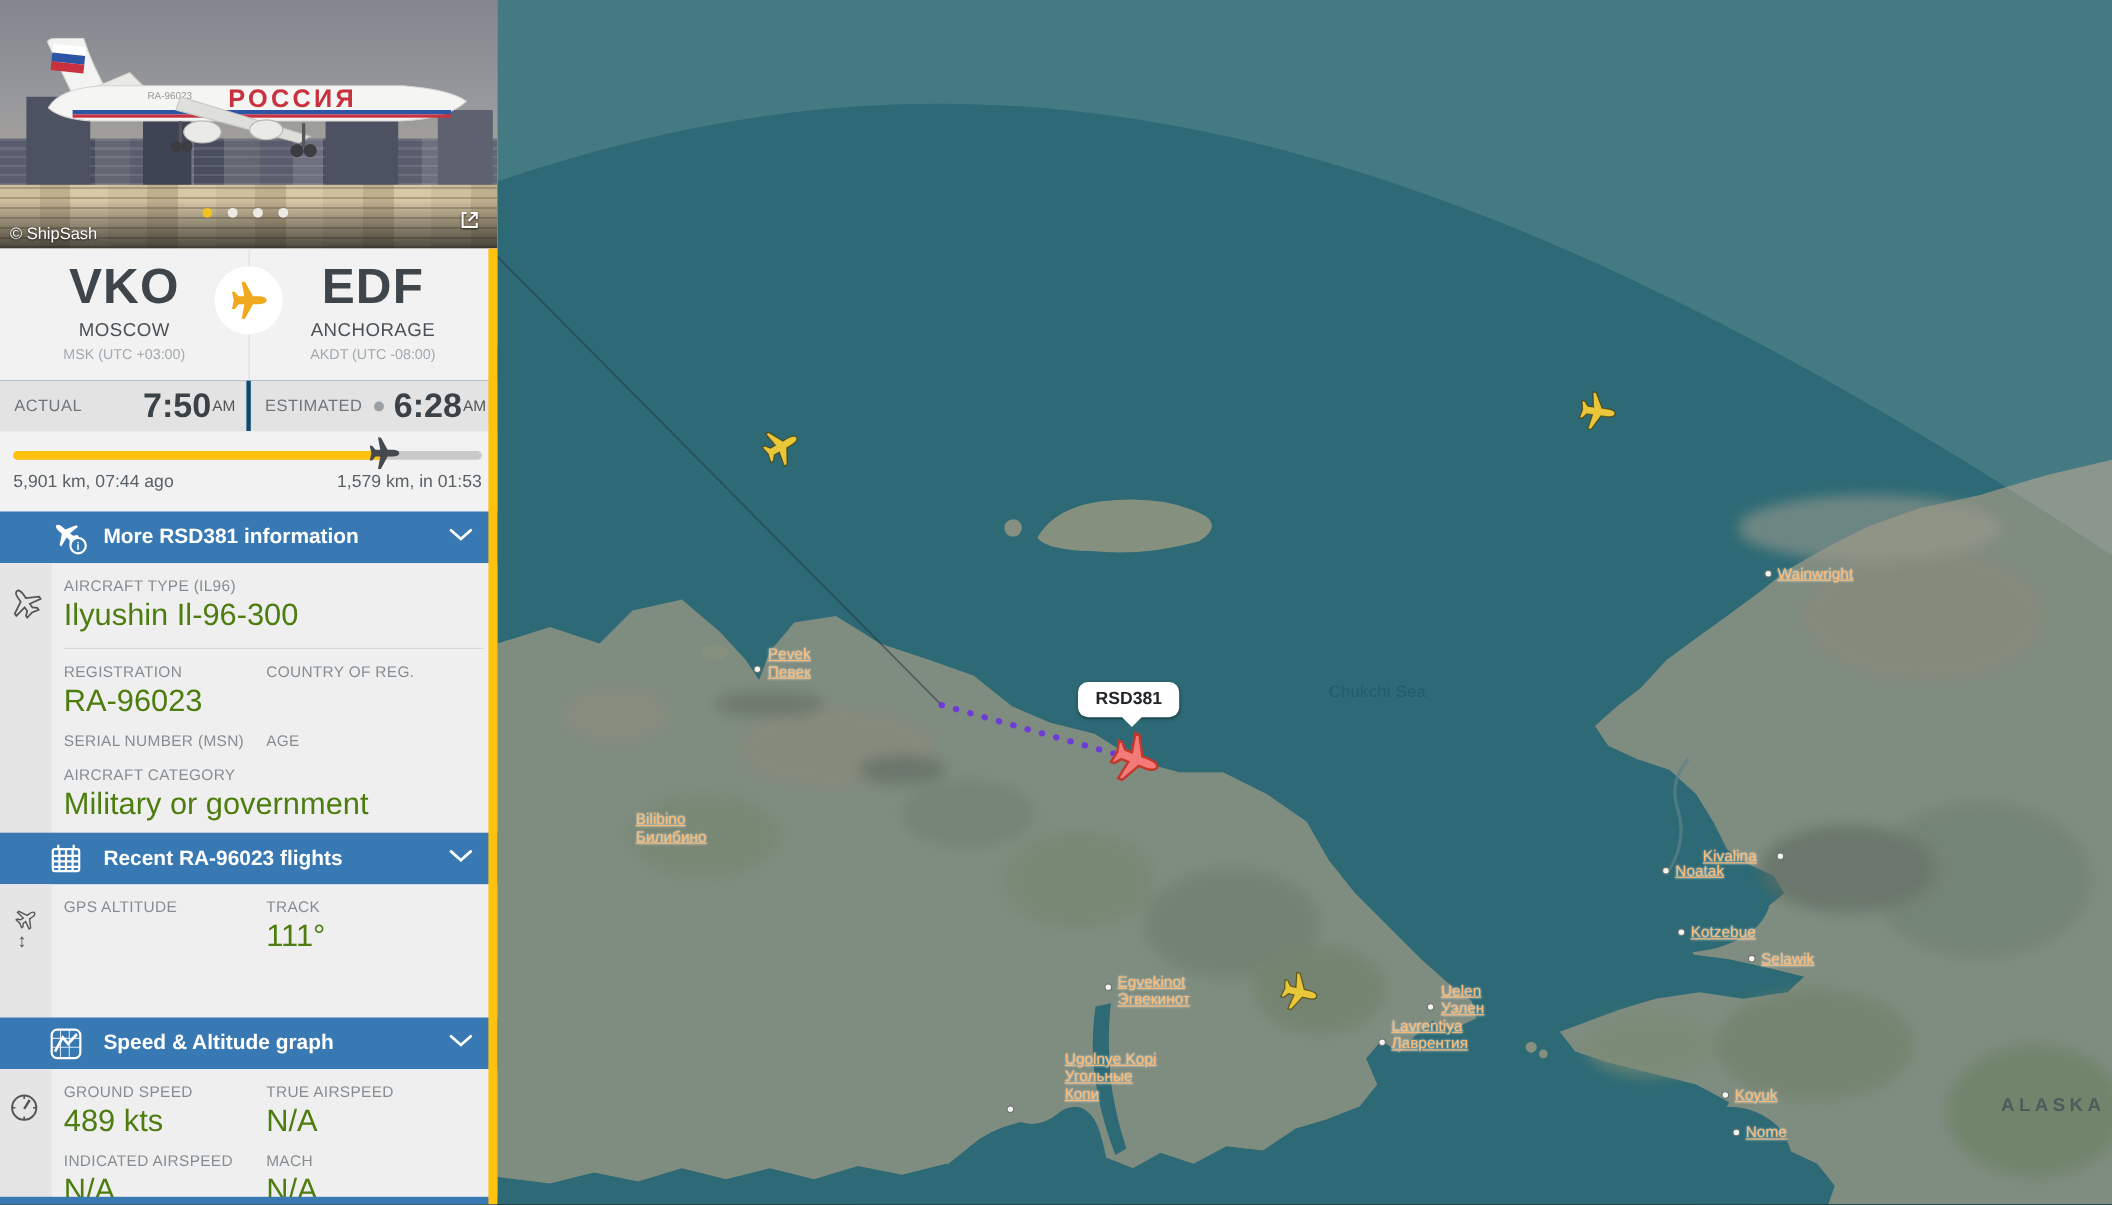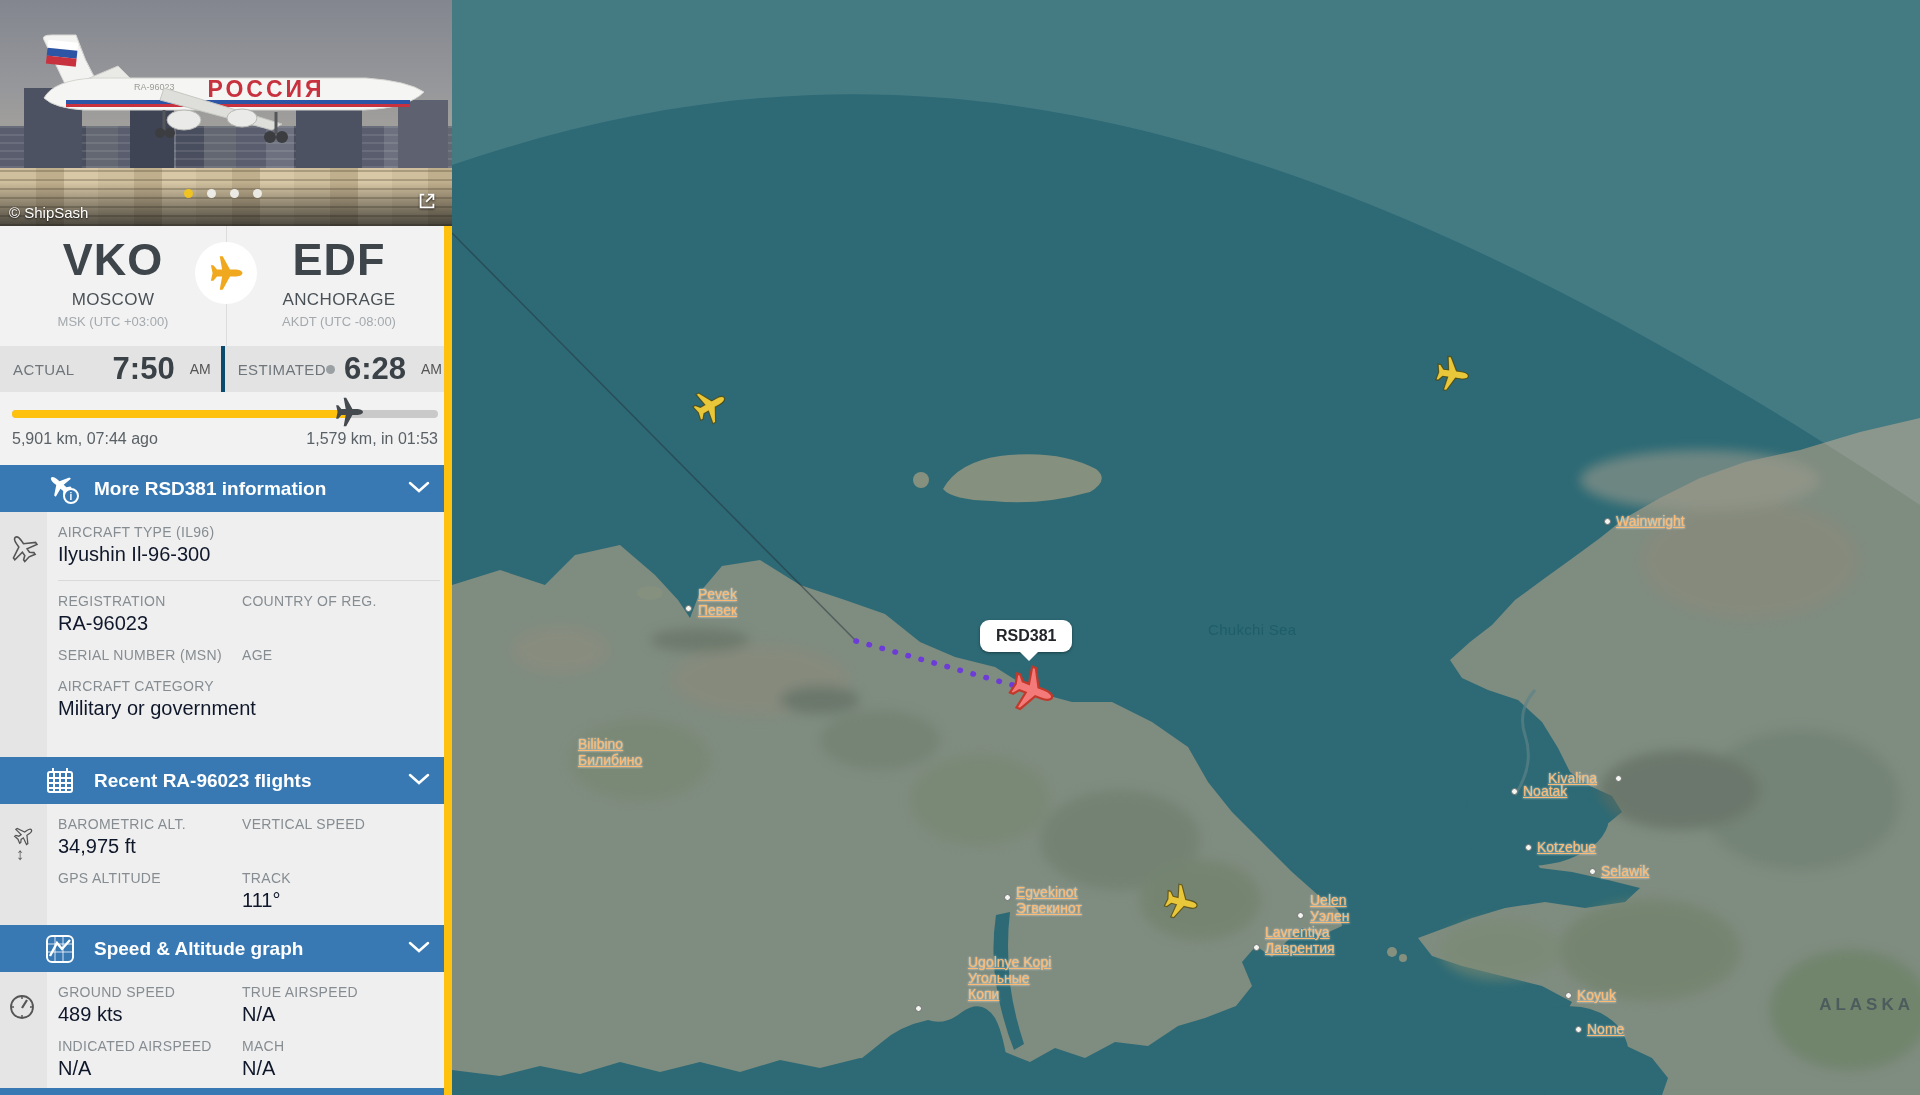--- a/index.html
+++ b/index.html
@@ -40,21 +40,21 @@
   .route-tz{font-size:13px;color:#a3a9ad;margin-top:4px;}
   #route-divider{position:absolute;left:226px;top:0;width:1px;height:120px;background:#dcdcdc;}
   #route-circle{position:absolute;left:195px;top:16px;width:62px;height:62px;border-radius:50%;background:#fff;
     display:flex;align-items:center;justify-content:center;}
 
   
   #times{position:absolute;left:0;top:346px;width:452px;height:46px;display:flex;gap:4px;padding:0;background:#0c4a6e;}
   .timebox{flex:1;background:#e3e3e3;display:flex;align-items:center;padding:0 10px 0 13px;}
   .t-label{font-size:15px;color:#6f767b;letter-spacing:.4px;flex:1;}
   .t-val{font-size:31px;font-weight:bold;color:#3a4248;}
-  .t-ampm{font-size:14px;color:#555;margin-left:15px;}
+  .t-ampm{font-size:14px;color:#555;margin-left:1px;}
   .est-dot{width:9px;height:9px;border-radius:50%;background:#9aa0a4;margin-right:9px;}
 
   
   #progress{position:absolute;left:0;top:392px;width:452px;height:73px;background:#f2f2f2;}
   #prog-track{position:absolute;left:12px;right:14px;top:18px;height:8px;border-radius:4px;background:#c9c9c9;}
   #prog-fill{position:absolute;left:0;top:0;height:8px;border-radius:4px;background:var(--accent-yellow);}
   #prog-plane{position:absolute;top:-15px;}
   #prog-texts{position:absolute;left:12px;right:14px;top:38px;display:flex;justify-content:space-between;
     font-size:16px;color:#5a6166;}
 
@@ -67,21 +67,21 @@
 
   
   .details{position:absolute;left:0;width:452px;background:#efefef;}
   .gutter{position:absolute;left:0;top:0;bottom:0;width:47px;background:#e5e5e5;}
   .g-ico{position:absolute;left:7px;top:20px;color:#555;}
   .rows{position:absolute;left:58px;right:12px;top:0;}
   .frow{display:flex;margin-top:12px;}
   .fcell{width:184px;}
   .fcell.c2{flex:1;}
   .f-label{font-size:14px;color:#868d92;letter-spacing:.3px;}
-  .f-value{font-size:20px;color:#0f172a;margin-top:3px;}
+  .f-value{font-size:28px;color:#4d7c0f;margin-top:3px;}
   .divider{height:1px;background:#d9d9d9;margin-top:14px;}
 
   #sec-bottom{position:absolute;left:0;top:1088px;width:452px;height:7px;background:var(--accent-blue);}
 
   
   #map{position:absolute;left:452px;top:0;width:1468px;height:1095px;z-index:1;}
   #map svg.base{position:absolute;left:0;top:0;}
   #map-labels{position:absolute;inset:0;z-index:3;}
   .map-city{position:absolute;font-size:14px;color:#fdba74;line-height:16px;
     text-shadow:0 0 2px rgba(235,240,235,.55),0 0 2px rgba(235,240,235,.55);white-space:nowrap;text-decoration:underline;}
@@ -428,30 +428,20 @@
         <span class="g-ico" style="text-align:center;width:34px;">
           <svg width="26" height="22" viewBox="-14 -14 28 28" style="transform:rotate(55deg)">
             <path class="pp" fill="none" stroke="#555" stroke-width="1.6" d="M0,-11.5 C1.6,-11.5 2.5,-9 2.5,-6.2 L2.5,-2.8 L11.8,2.3 L11.8,4.4 L2.5,2.7 L2.5,6.3 L5.5,8.8 L5.5,10.6 L0,9.4 L-5.5,10.6 L-5.5,8.8 L-2.5,6.3 L-2.5,2.7 L-11.8,4.4 L-11.8,2.3 L-2.5,-2.8 L-2.5,-6.2 C-2.5,-9 -1.6,-11.5 0,-11.5 Z"></path>
           </svg>
           <div style="font-size:17px;color:#555;line-height:10px;margin-left:-8px;">↕</div>
         </span>
       </div>
       <div class="rows">
         <div class="frow">
           <div class="fcell">
-            <div class="f-label">BAROMETRIC ALT.</div>
-            <div class="f-value">34,975 ft</div>
-          </div>
-          <div class="fcell c2">
-            <div class="f-label">VERTICAL SPEED</div>
-            <div class="f-value"><span class="lock"></span></div>
-          </div>
-        </div>
-        <div class="frow">
-          <div class="fcell">
             <div class="f-label">GPS ALTITUDE</div>
             <div class="f-value"><span class="lock"></span></div>
           </div>
           <div class="fcell c2">
             <div class="f-label">TRACK</div>
             <div class="f-value">111°</div>
           </div>
         </div>
       </div>
     </div>

